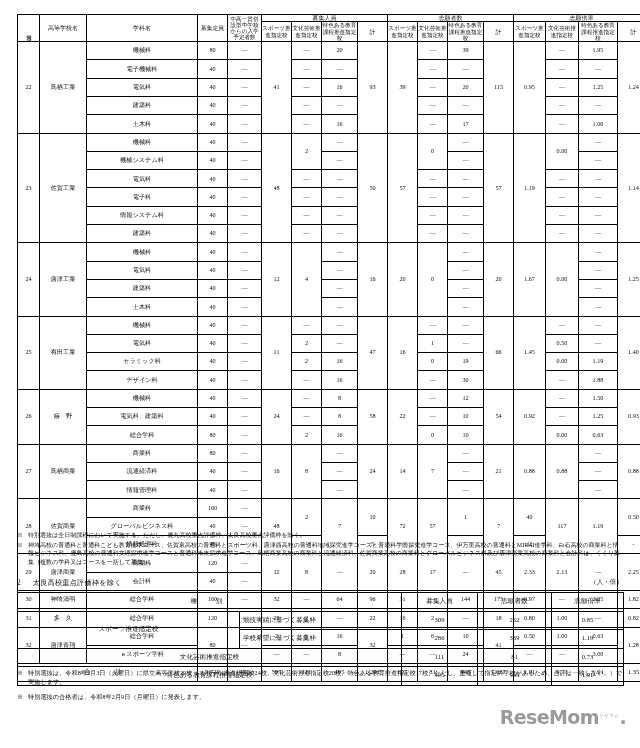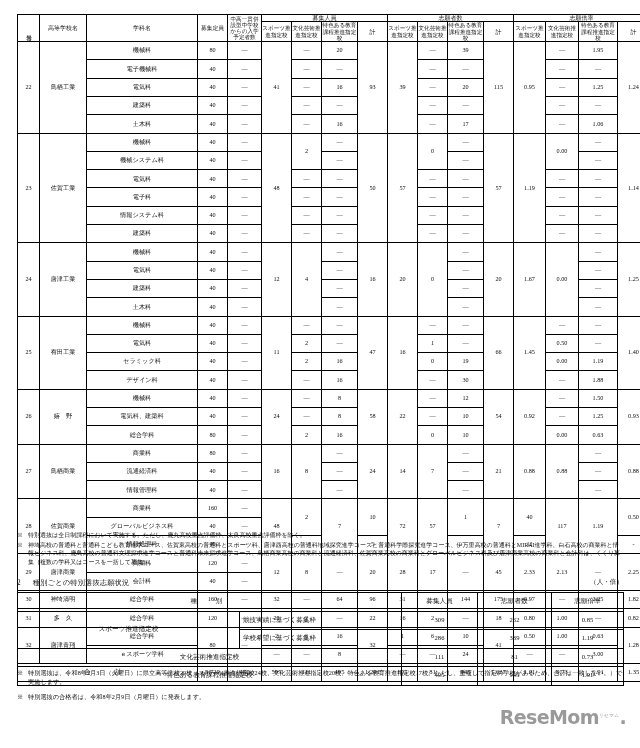--- a/index.html
+++ b/index.html
@@ -612,21 +612,21 @@
       </div>
       <div class="note-row">
         <span class="note-mark">※</span>
         <span class="note-body">神埼高校の普通科と普通科こども教育進学コース、佐賀東高校の普通科とスポーツ科、唐津西高校の普通科地域探究進学コースと普通科学際探究進学コース、伊万里高校の普通科とMIRAI進学科、白石高校の商業科と情報ビジネス科、鹿島高校の普通科文理探求進学コースと普通科未来探求進学コース、鳥栖商業高校の商業科と流通経済科、佐賀商業高校の商業科とグローバルビジネス科及び唐津商業高校の商業科と会計科は、くくり募集（複数の学科又はコースを一括して募集）。</span>
       </div>
     </div>
 
   <div id="sec2-title">
     <span>2</span>
     <span style="display:inline-block;width:8px"></span>
-    <span>種別ごとの特別選抜志願状況</span>
+    <span>太良高校重点評価枠を除く</span>
   </div>
   <div id="sec2-unit">（人・倍）</div>
 
   <table id="sec2-table" class="grid">
     <colgroup>
       <col style="width:222px">
         <col style="width:162px">
       <col style="width:76px">
         <col style="width:74px">
         <col style="width:72px">

